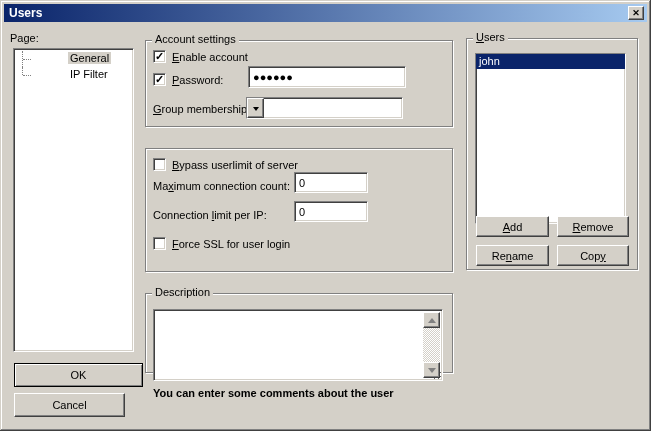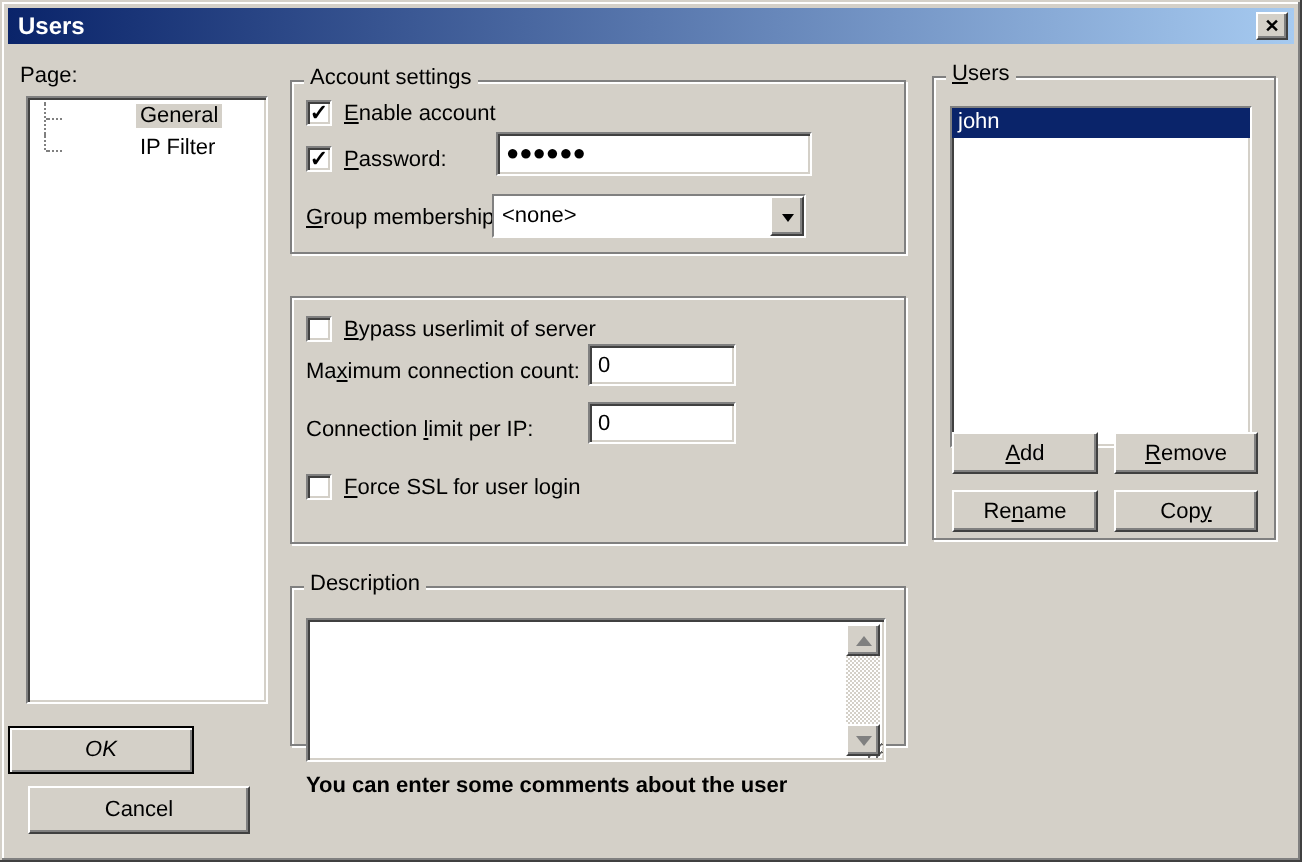--- a/index.html
+++ b/index.html
@@ -144,40 +144,39 @@
   <div class="label" style="left:10px; top:32px;">Page:</div>
   <div class="listbox sunken tree" style="left:13px; top:48px; width:121px; height:304px;">
     <div class="tree-item selected">
       <span class="tree-label">General</span>
     </div>
     <div class="tree-item">
       <span class="tree-label">IP Filter</span>
     </div>
   </div>
 
-  <button class="btn default" style="left:4px; top:363px; width:93px; height:24px;font-style:italic;">OK</button>
+  <button class="btn default" style="left:14px; top:363px; width:129px; height:24px;">OK</button>
   <button class="btn" style="left:14px; top:393px; width:111px; height:24px;">Cancel</button>
 
   <div class="group" style="left:145px; top:40px; width:308px; height:87px;">
     <span class="caption">Account settings</span>
 
     <span class="checkbox checked" style="left:7px; top:9px;">
       <span class="check">✓</span>
     </span>
     <span class="label" style="left:26px; top:10px;"><u>E</u>nable account</span>
 
     <span class="checkbox checked" style="left:7px; top:32px;">
       <span class="check">✓</span>
     </span>
     <span class="label" style="left:26px; top:33px;"><u>P</u>assword:</span>
     <input class="field" style="left: 102px; top: 25px; width: 158px; height: 22px; position: absolute;" value="●●●●●●">
 
     <span class="label" style="left:7px; top:62px;"><u>G</u>roup membership:</span>
     <div class="combo sunken" style="left:100px; top:56px; width:157px; height:22px;">
-      <span class="combo-text">&lt;none&gt;</span>
       <span class="combo-btn">
         <span class="arrow-down"></span>
       </span>
     </div>
   </div>
 
   <div class="group" style="left:145px; top:148px; width:308px; height:124px;">
 
     <span class="checkbox" style="left:7px; top:9px;">
       

